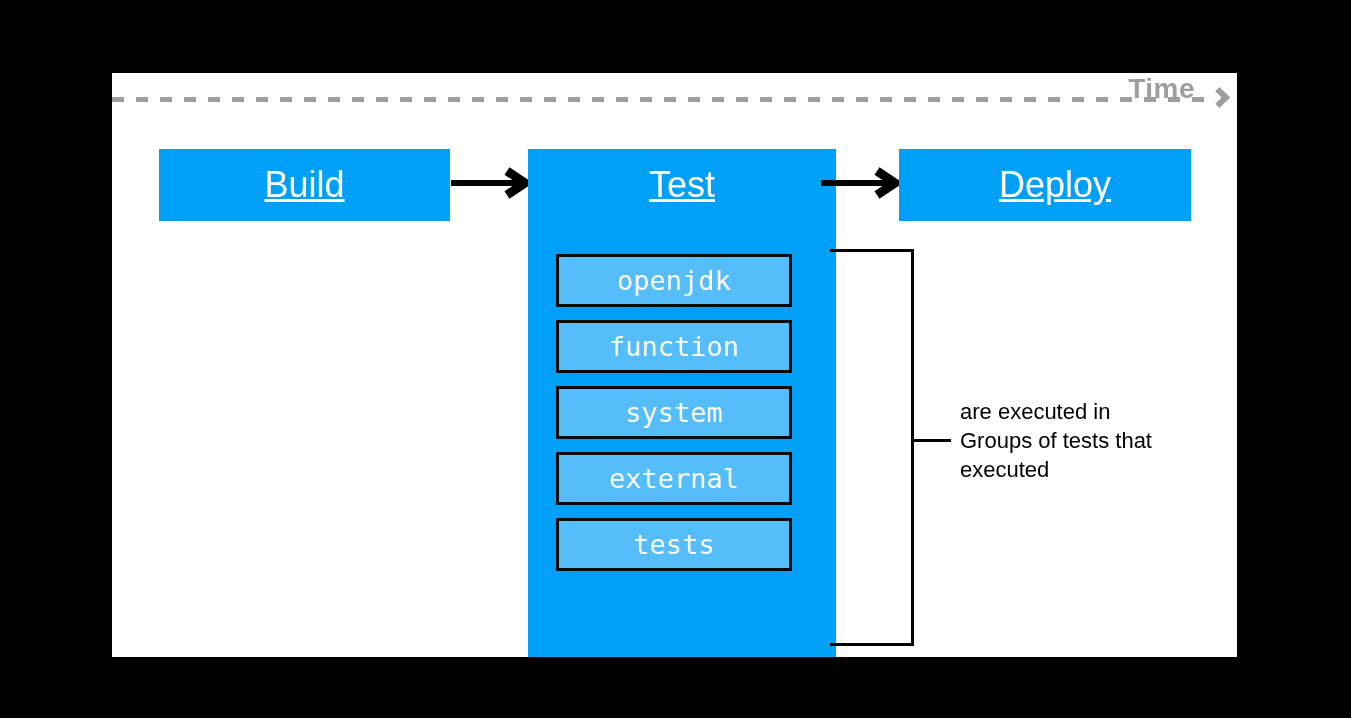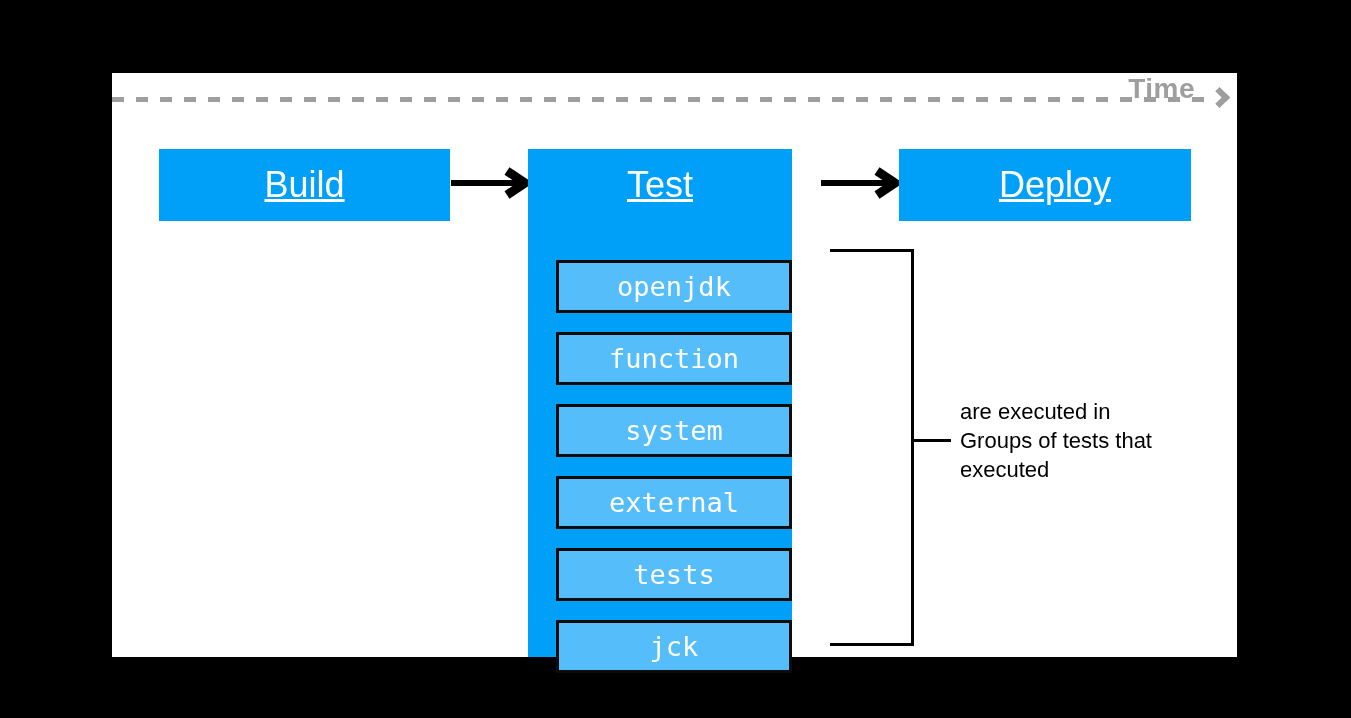--- a/index.html
+++ b/index.html
@@ -49,42 +49,41 @@
   .stage-label {
     height: 72px;
     display: flex;
     align-items: center;
     justify-content: center;
     font-size: 36px;
     font-weight: 500;
     text-decoration: underline;
   }
   .stage-build  { left: 47px;  top: 76px; width: 291px; height: 72px; }
-  .stage-test   { left: 416px; top: 76px; width: 264px; height: 508px; }
+  .stage-test   { left: 416px; top: 76px; width: 308px; height: 508px; }
   .stage-deploy { left: 787px; top: 76px; width: 292px; height: 72px; padding-left: 20px; }
   
   .test-groups {
     position: absolute;
     left: 28px; top: 105px;
     width: 236px;
     display: flex;
     flex-direction: column;
     gap: 13px;
   }
   .test-group {
     height: 53px;
     background: #55befa;
     border: 3px solid #0b0b0b;
     color: #fff;
     font-family: "DejaVu Sans Mono", monospace;
     font-size: 27px;
     display: flex;
     align-items: center;
     justify-content: center;
-    margin-top: 6px;
   }
   
   .flow-arrow { position: absolute; width: 80px; height: 32px; }
   .flow-arrow-1 { left: 337px; top: 94px; }
   .flow-arrow-2 { left: 707px; top: 94px; }
   
   .bracket-line { position: absolute; background: #000; }
   .bracket-top    { left: 718px; top: 176px; width: 84px; height: 3px; }
   .bracket-vert   { left: 799px; top: 176px; width: 3px;  height: 397px; }
   .bracket-bottom { left: 718px; top: 570px; width: 84px; height: 3px; }
@@ -118,21 +117,20 @@
   </svg>
 
   <div class="stage stage-test">
     <div class="stage-label">Test</div>
     <div class="test-groups">
       <div class="test-group">openjdk</div>
       <div class="test-group">function</div>
       <div class="test-group">system</div>
       <div class="test-group">external</div>
       <div class="test-group">tests</div>
-      <div class="test-group">jck</div>
     </div>
   </div>
 
   <svg class="flow-arrow flow-arrow-2" viewBox="0 0 80 32">
     <line x1="2" y1="16" x2="70" y2="16" stroke="#000" stroke-width="6"></line>
     <polyline points="58,4 76,16 58,28" fill="none" stroke="#000" stroke-width="9"></polyline>
   </svg>
 
   <div class="stage stage-deploy">
     <div class="stage-label">Deploy</div>

